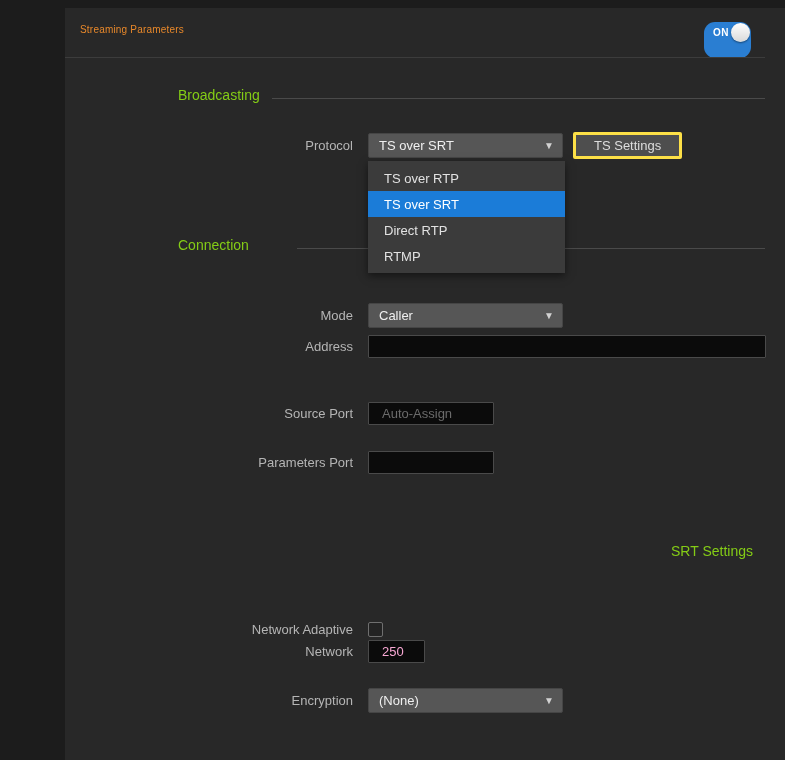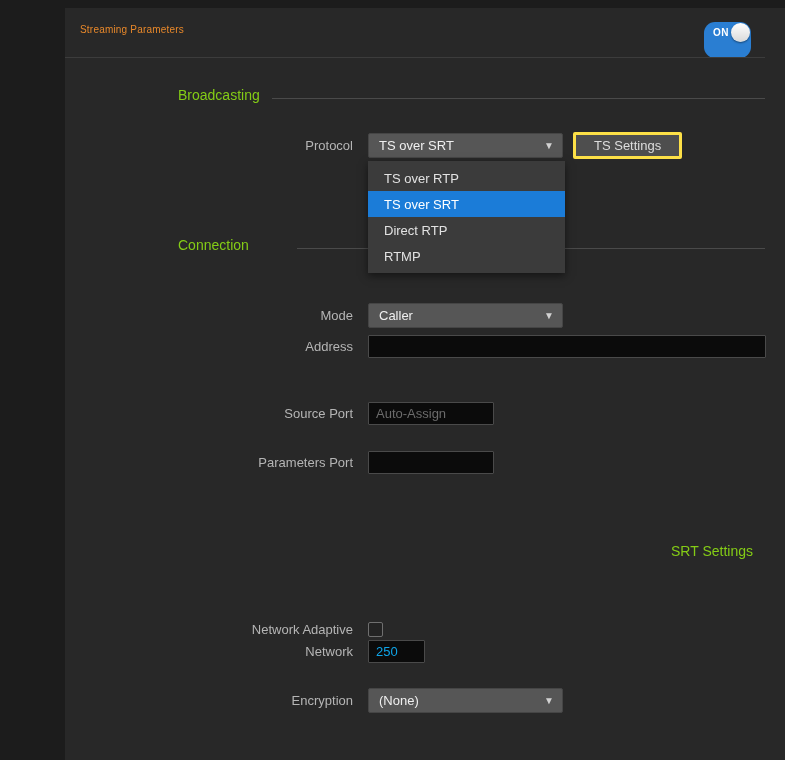--- a/index.html
+++ b/index.html
@@ -31,21 +31,21 @@
   .form-label{width:190px;box-sizing:border-box;text-align:right;padding-right:15px;
     font-size:13px;color:#b5b5b5;white-space:nowrap;}
   .select{width:195px;height:25px;box-sizing:border-box;background:#565656;
     border:1px solid #454545;border-radius:2px;display:flex;align-items:center;
     padding:0 8px 0 10px;color:#efefef;font-size:13px;cursor:pointer;}
   .select .caret{margin-left:auto;font-size:10px;color:#d2d2d2;line-height:1;}
   .btn{margin-left:10px;height:27px;box-sizing:border-box;padding:0 18px;background:#4e4e4e;
     border:3px solid #fde047;border-radius:2px;color:#dddddd;font-size:13px;
     display:flex;align-items:center;cursor:pointer;}
   .text-input{height:23px;box-sizing:border-box;background:#0b0b0b;border:1px solid #4a4a4a;
-    border-radius:1px;color:#0ea5e9;font-size:13px;padding:0 7px;outline:none;}
+    border-radius:1px;color:#f9a8d4;font-size:13px;padding:0 13px;outline:none;}
   .text-input::placeholder{color:#6b6b6b;}
   .w-full{width:398px;}
   .w-port{width:126px;}
   .w-small{width:57px;}
   .checkbox{width:15px;height:15px;box-sizing:border-box;background:#232323;
     border:1px solid #6f6f6f;border-radius:2px;cursor:pointer;}
   
   .menu{position:absolute;left:368px;top:161px;width:197px;box-sizing:border-box;
     background:#3b3b3b;padding:4px 0;z-index:10;box-shadow:0 3px 8px rgba(0,0,0,.5);}
   .menu-item{height:26px;display:flex;align-items:center;padding:0 16px;

